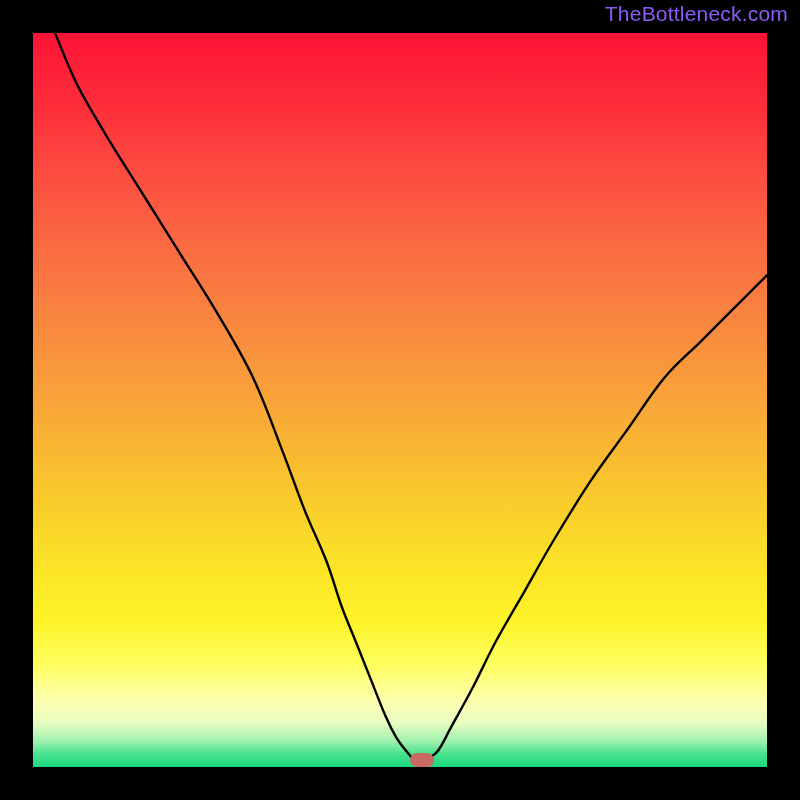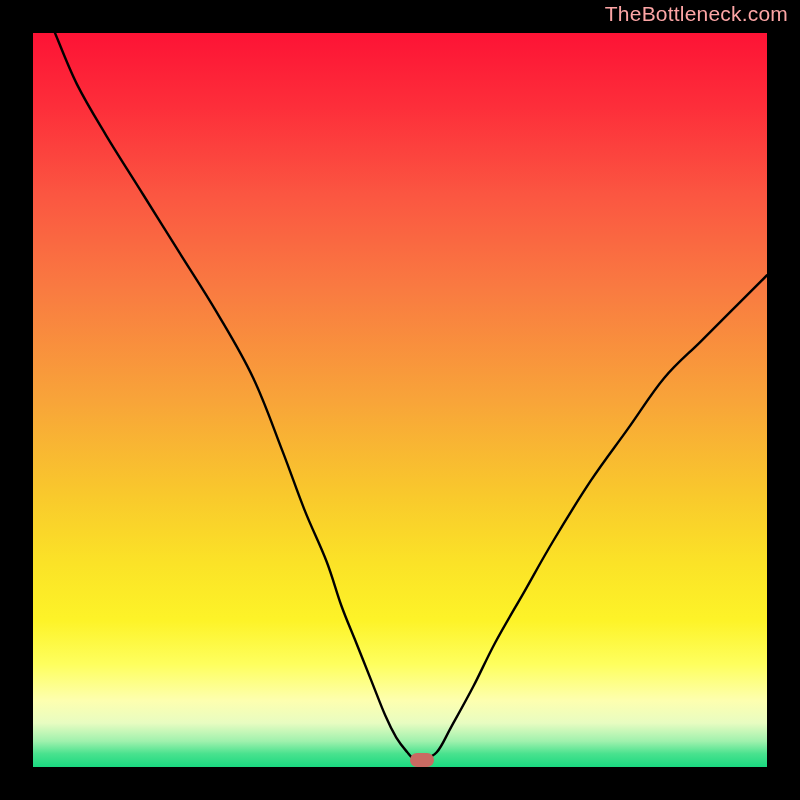--- a/index.html
+++ b/index.html
@@ -16,21 +16,21 @@
     left: 0;
     top: 0;
     width: 800px;
     height: 800px;
     background: #000;
   }
   .watermark {
     position: absolute;
     top: 2px;
     right: 12px;
-    color: #fca5a5;
+    color: #8b5cf6;
     font-size: 21px;
     font-weight: 400;
     letter-spacing: 0.2px;
     user-select: none;
   }
   .plot-area {
     position: absolute;
     left: 33px;
     top: 33px;
     width: 734px;

